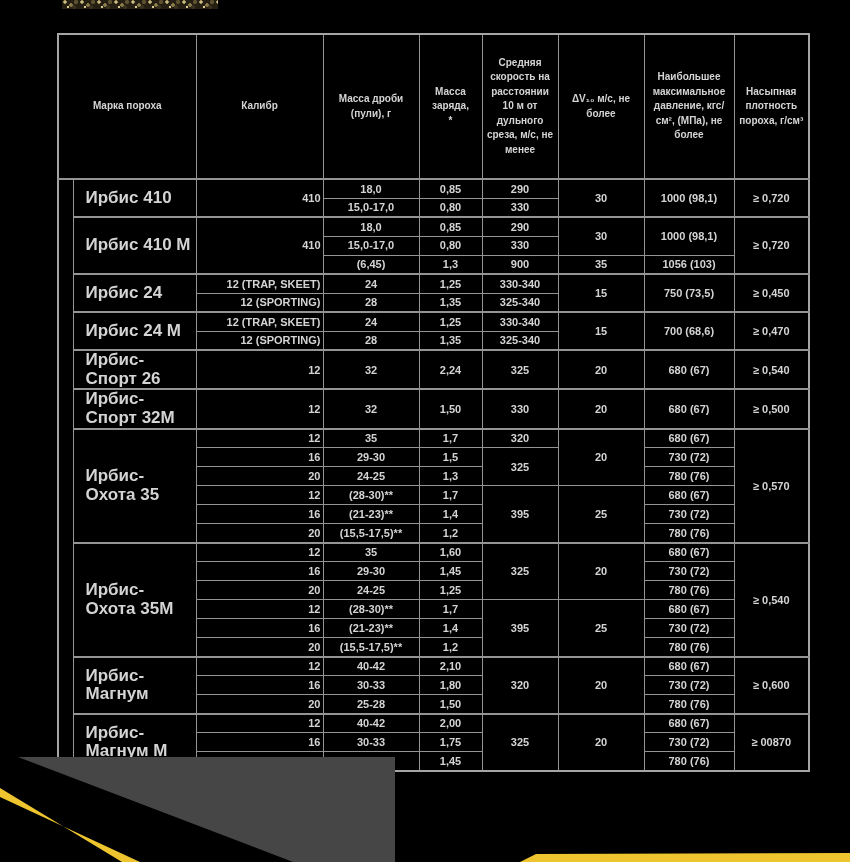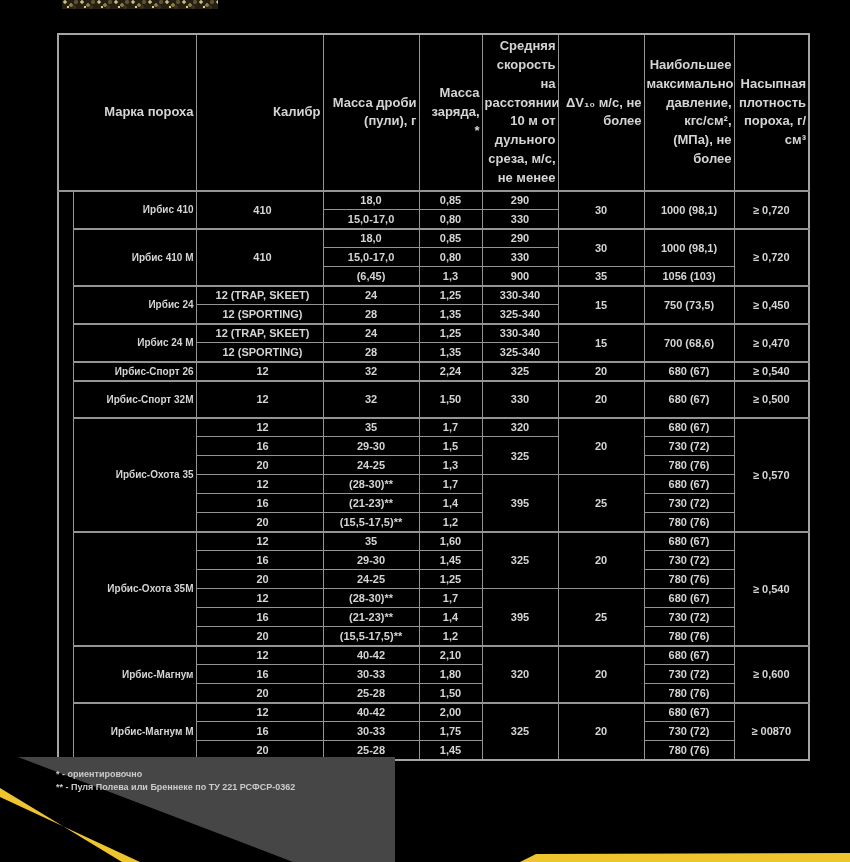--- a/index.html
+++ b/index.html
@@ -26,29 +26,29 @@
     border-collapse:collapse;table-layout:fixed;
     border:2px solid #a5a5a5;
   }
   .spec th,.spec td{
     border:1px solid #949494;
     color:#d4d4d4;font-weight:bold;
     vertical-align:middle;overflow:hidden;
   }
   .spec thead tr{height:145px;}
   .spec th{
-    font-size:13px;line-height:1.45;text-align:right;
+    font-size:10px;line-height:1.45;text-align:center;
     white-space:pre-line;padding:2px;font-weight:bold;
   }
   .spec tbody tr{height:19px;}
   .spec tbody tr.tall{height:37px;margin-left:24px;}
   .spec tbody tr.gstart td{border-top-width:2px;}
   .spec td{font-size:11px;line-height:1.1;text-align:center;padding:0 2px;}
-  .spec td.c-brand{text-align:right;padding-left:12px;font-size:10px;}
-  .spec td.c-caliber{text-align:center;padding-left:8px;}
+  .spec td.c-brand{text-align:left;padding-left:12px;font-size:17px;}
+  .spec td.c-caliber{text-align:right;padding-left:8px;}
   .spec td.c-spacer{padding:0;}
   
   .bottom-decor{position:absolute;left:0;top:755px;width:420px;height:107px;}
   .gray-panel{
     position:absolute;left:0;top:0;width:420px;height:107px;
     background:#464646;
     clip-path:polygon(18px 2px,395px 2px,395px 107px,293px 107px);
   }
   .yellow-stripe{
     position:absolute;left:0;top:0;width:420px;height:107px;
@@ -315,19 +315,15 @@
         <td class="c-num">25-28</td>
         <td class="c-num">1,45</td>
         <td class="c-num">780 (76)</td>
       </tr>
     </tbody>
 </table>
 
 <div class="bottom-decor">
   <div class="gray-panel"></div>
   <div class="yellow-stripe"></div>
-  <div class="footnotes">
-    <div>* - ориентировочно</div>
-    <div>** - Пуля Полева или Бреннеке по ТУ 221 РСФСР-0362</div>
-  </div>
 </div>
 
 <div class="br-bar"></div>
 
 </body></html>

